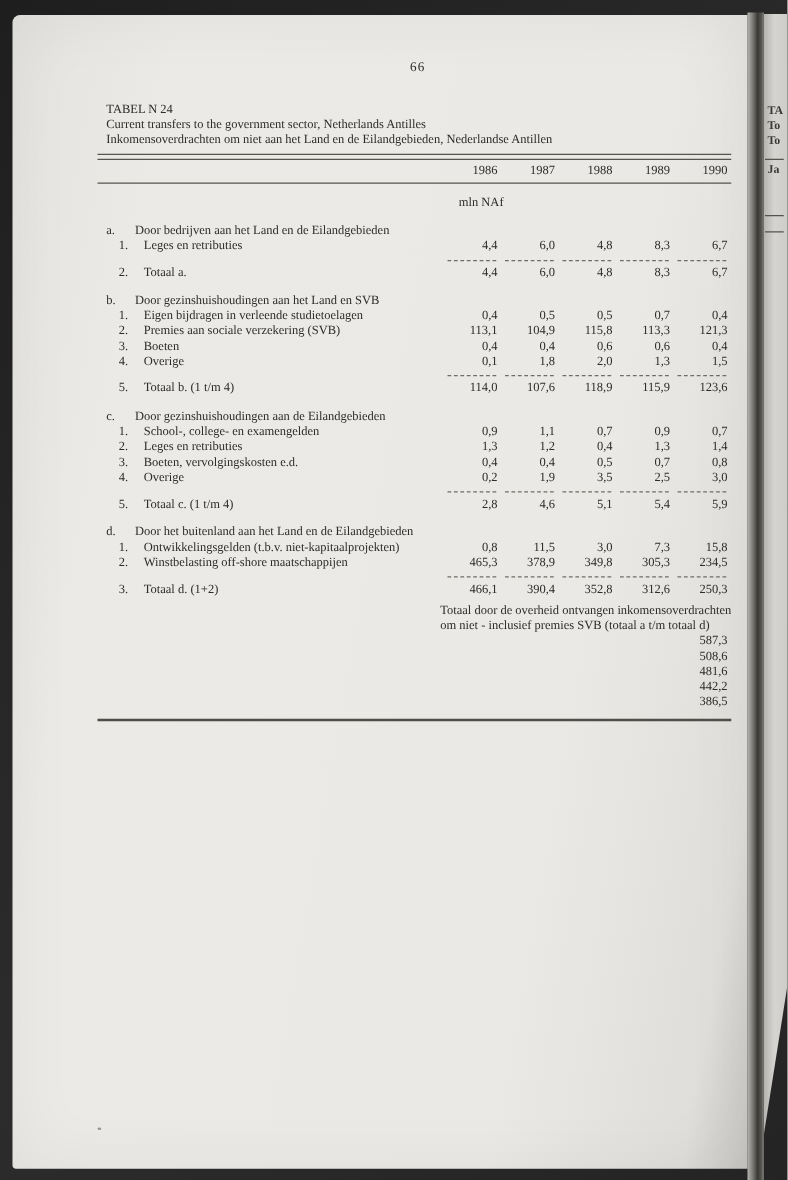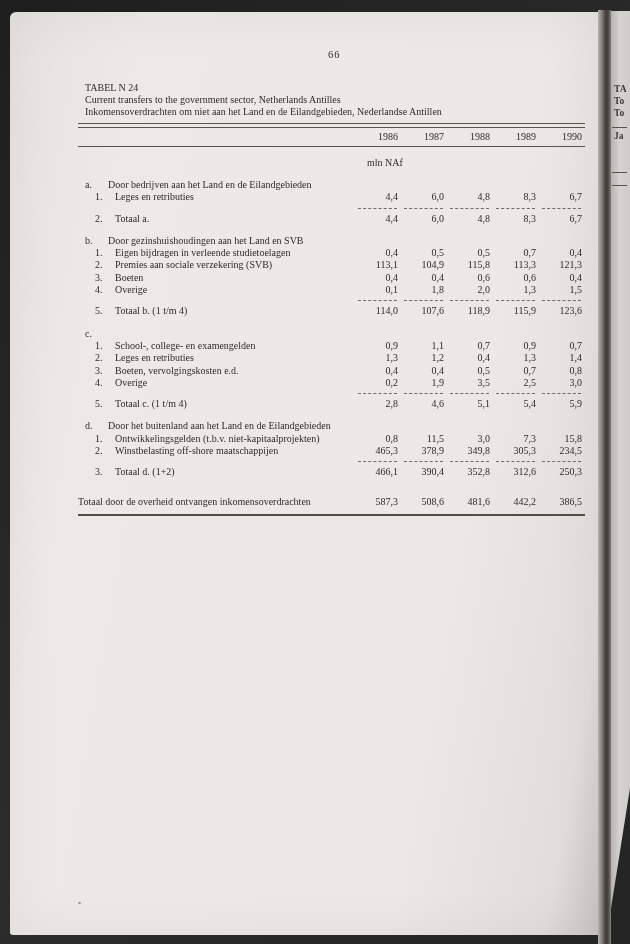--- a/index.html
+++ b/index.html
@@ -35,21 +35,21 @@
   .spacer { flex:1; }
   .hcell, .val { width:46px; text-align:right; padding-right:3px; box-sizing:border-box; }
   .unit-row { margin-top:10px; padding-left:289px; height:12px; }
   .row { display:flex; }
   .lbl { flex:1; display:flex; white-space:nowrap; overflow:hidden; }
   .mark-sec  { padding-left:7px;  width:23px; flex:none; }
   .mark-item { padding-left:17px; width:20px; flex:none; }
   .sec-head { margin-top:10px; }
   .dash-row { margin-top:4px; margin-bottom:4px; }
   .dash-row .val .dash { display:block; border-top:1px dashed #6e6c67; margin:0 1px 0 3px; height:0; }
-  .grand { margin-top:17px; align-items:flex-end; }
+  .grand { margin-top:4px; align-items:flex-end;flex-direction:column; }
   .grand .lbl { display:block; }
   .rule-bottom { margin-top:6px; height:2px; background:#504e49; }
   
   .crease {
     position:absolute; left:598px; top:10px; width:13px; height:934px;
     background: linear-gradient(90deg, #b6b4b0 0%, #76746f 35%, #3a3935 62%, #56544f 85%, #8a8884 100%);
   }
   .page-sliver {
     position:absolute; left:611px; top:11px; width:19px; height:925px;
     background: linear-gradient(90deg, #b5b3af 0%, #d6d4d0 45%, #ceccc8 100%);
@@ -205,20 +205,21 @@
           </div>
           <span class="val">114,0</span>
           <span class="val">107,6</span>
           <span class="val">118,9</span>
           <span class="val">115,9</span>
           <span class="val">123,6</span>
         </div>
         <div class="row sec-head">
           <div class="lbl">
             <span class="mark-sec">c.</span>
+            <span>Door gezinshuishoudingen aan de Eilandgebieden</span>
           </div>
         </div>
         <div class="row">
           <div class="lbl">
             <span class="mark-item">1.</span>
             <span>School-, college- en examengelden</span>
           </div>
           <span class="val">0,9</span>
           <span class="val">1,1</span>
           <span class="val">0,7</span>
@@ -341,20 +342,21 @@
           <span class="val">466,1</span>
           <span class="val">390,4</span>
           <span class="val">352,8</span>
           <span class="val">312,6</span>
           <span class="val">250,3</span>
         </div>
       </div>
     <div class="row grand">
       <div class="lbl">
         <div>Totaal door de overheid ontvangen inkomensoverdrachten</div>
+        <div>om niet - inclusief premies SVB (totaal a t/m totaal d)</div>
       </div>
     <span class="val">587,3</span>
         <span class="val">508,6</span>
         <span class="val">481,6</span>
         <span class="val">442,2</span>
         <span class="val">386,5</span>
       </div>
     <div class="rule-bottom"></div>
   </div>
 

